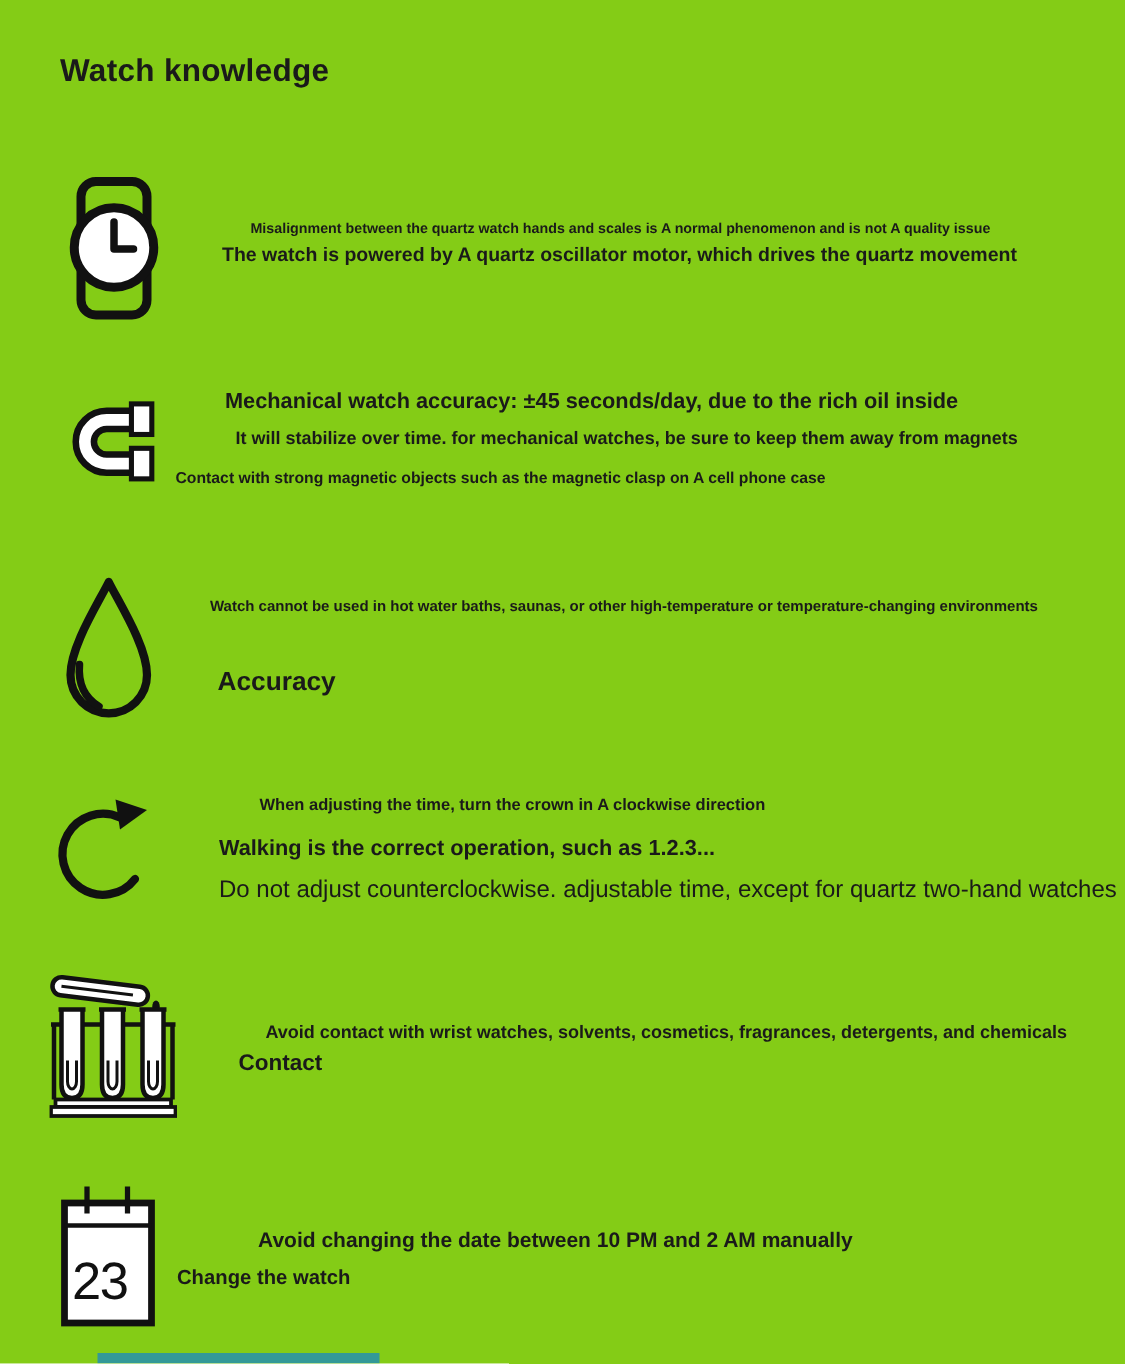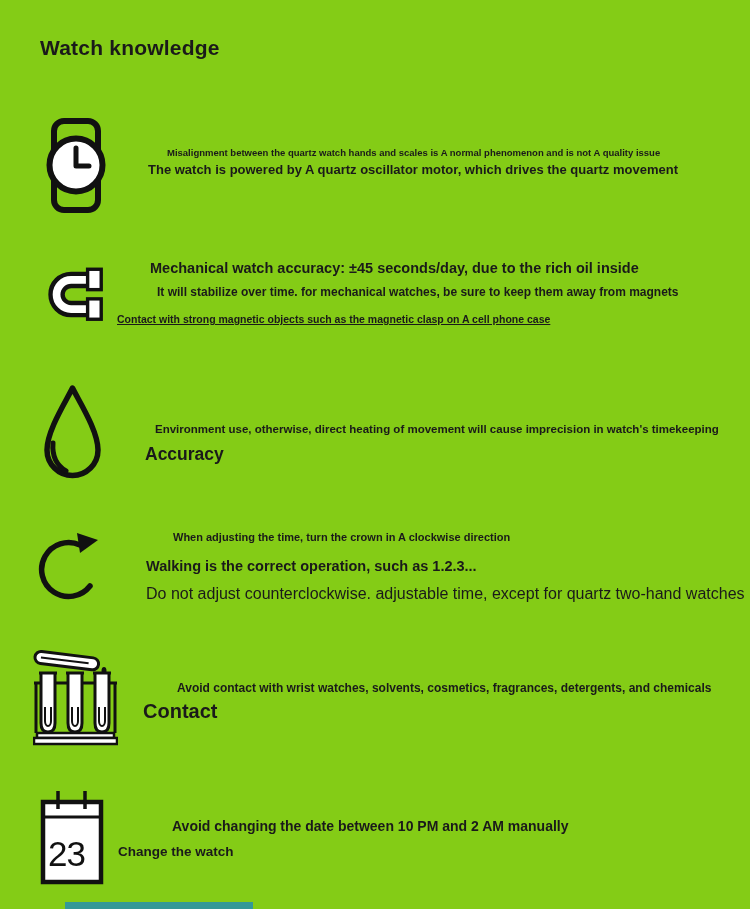--- a/index.html
+++ b/index.html
@@ -33,29 +33,29 @@
   <div class="icon" style="left:42px;top:266px;width:66px;height:57px;">
     <svg viewBox="0 0 68 58" fill="none">
       <path d="M62,14 H30 a15,15 0 0,0 0,30 H62" stroke="#111" stroke-width="17"></path>
       <path d="M62,14 H30 a15,15 0 0,0 0,30 H62" stroke="#fff" stroke-width="8"></path>
       <rect x="47" y="3" width="14" height="21" fill="#fff" stroke="#111" stroke-width="3.5"></rect>
       <rect x="47" y="33.5" width="14" height="21" fill="#fff" stroke="#111" stroke-width="3.5"></rect>
     </svg>
   </div>
   <div class="ln" style="left:150px;top:260px;font-size:14.5px;">Mechanical watch accuracy: ±45 seconds/day, due to the rich oil inside</div>
   <div class="ln" style="left:157px;top:286px;font-size:12px;">It will stabilize over time. for mechanical watches, be sure to keep them away from magnets</div>
-  <div class="ln" style="left:117px;top:313px;font-size:10.5px;text-decoration:underline;">Contact with strong magnetic objects such as the magnetic clasp on A cell phone case</div>
+  <div class="ln" style="left:117px;top:313px;font-size:10.5px;">Contact with strong magnetic objects such as the magnetic clasp on A cell phone case</div>
 
   <div class="icon" style="left:39px;top:383px;width:67px;height:97px;">
     <svg viewBox="0 0 67 97" fill="none">
       <path d="M33.5,5 C26,20 8,48 8,67 a25.5,25.5 0 0,0 51,0 C59,48 41,20 33.5,5 Z" stroke="#111" stroke-width="5.5" stroke-linejoin="round"></path>
       <path d="M14,60 C13,72 17,82 27,88" stroke="#111" stroke-width="5" stroke-linecap="round"></path>
     </svg>
   </div>
-  <div class="ln" style="left:155px;top:423px;font-size:11.5px;">Environment use, otherwise, direct heating of movement will cause imprecision in watch's timekeeping</div>
+  <div class="ln" style="left:140px;top:399px;font-size:10px;">Watch cannot be used in hot water baths, saunas, or other high-temperature or temperature-changing environments</div>
   <div class="ln" style="left:145px;top:444px;font-size:17.5px;">Accuracy</div>
 
   <div class="icon" style="left:37px;top:523px;width:72px;height:80px;">
     <svg viewBox="0 0 72 80" fill="none">
       <path d="M53,63 A27,27 0 1,1 43,22" stroke="#111" stroke-width="5.5" stroke-linecap="round"></path>
       <polygon points="40,10 61,17 43,30" fill="#111"></polygon>
     </svg>
   </div>
   <div class="ln" style="left:173px;top:531px;font-size:11px;">When adjusting the time, turn the crown in A clockwise direction</div>
   <div class="ln" style="left:146px;top:558px;font-size:14.5px;">Walking is the correct operation, such as 1.2.3...</div>
@@ -77,21 +77,21 @@
       <path d="M33,30 H51" stroke="#111" stroke-width="3"></path>
       <path d="M39,64 V78 a3,5 0 0,0 6,0 V64" stroke="#111" stroke-width="2"></path>
       <path d="M62,31 V80 q0,9 7,9 q7,0 7,-9 V31" fill="#fff" stroke="#111" stroke-width="3"></path>
       <path d="M60,30 H78" stroke="#111" stroke-width="3"></path>
       <path d="M66,64 V78 a3,5 0 0,0 6,0 V64" stroke="#111" stroke-width="2"></path>
       <rect x="4" y="90" width="77" height="5" fill="#fff" stroke="#111" stroke-width="2.5"></rect>
       <rect x="1" y="95" width="83" height="6" fill="#fff" stroke="#111" stroke-width="2.5"></rect>
     </svg>
   </div>
   <div class="ln" style="left:137px;top:682px;font-size:12px;margin-left:40px;">Avoid contact with wrist watches, solvents, cosmetics, fragrances, detergents, and chemicals</div>
-  <div class="ln" style="left:143px;top:700px;font-size:20px;">Contact</div>
+  <div class="ln" style="left:159px;top:700px;font-size:15px;">Contact</div>
 
   <div class="icon" style="left:40px;top:788px;width:64px;height:98px;">
     <svg viewBox="0 0 64 98" fill="none">
       <rect x="3" y="14" width="58" height="80" fill="#fff" stroke="#111" stroke-width="4.5"></rect>
       <path d="M3 29 H61" stroke="#111" stroke-width="3"></path>
       <path d="M18 3 V21 M45 3 V21" stroke="#111" stroke-width="3.5"></path>
       <text x="8" y="78" font-size="35" font-weight="400" letter-spacing="-1" fill="#111">23</text>
     </svg>
   </div>
   <div class="ln" style="left:172px;top:818px;font-size:14px;">Avoid changing the date between 10 PM and 2 AM manually</div>

